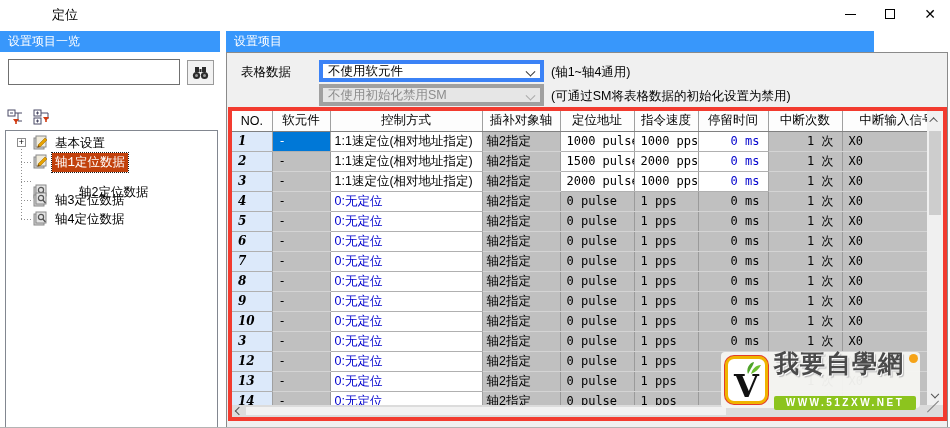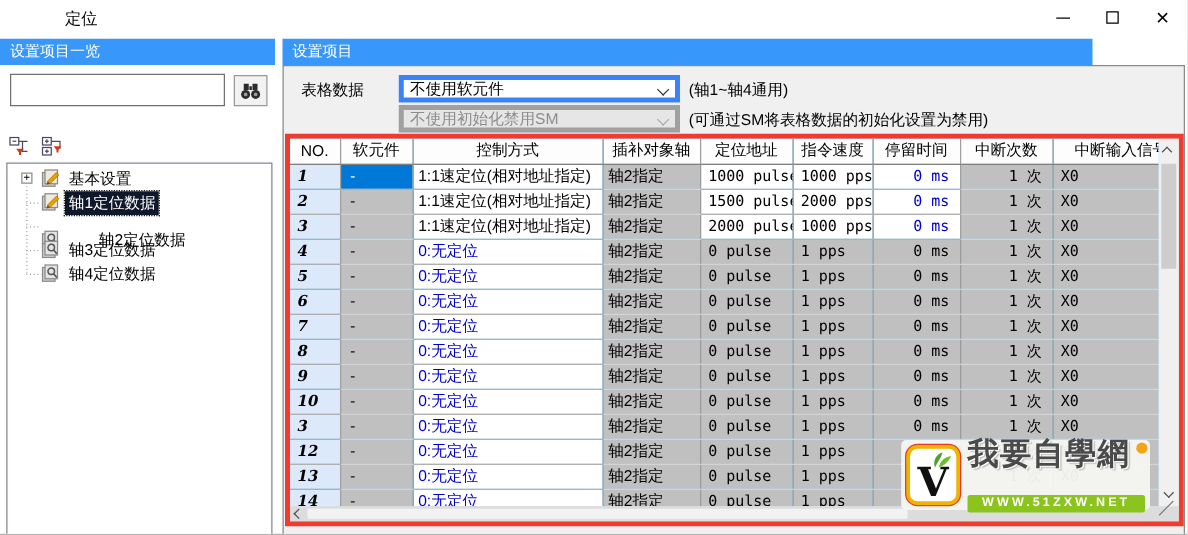--- a/index.html
+++ b/index.html
@@ -34,41 +34,41 @@
   .connector-v { position:absolute; left:15px; top:18px; width:1px; height:70px;
                  background-image:linear-gradient(#909090 1px, transparent 1px); background-size:1px 3px; }
   .stub { position:absolute; left:15px; width:12px; height:1px;
           background-image:linear-gradient(90deg,#909090 1px, transparent 1px); background-size:3px 1px; }
   .tree-item { position:absolute; left:0; height:19px; display:flex; align-items:center; font-size:12.5px; color:#000; cursor:default; }
   .expander { position:absolute; left:11px; width:9px; height:9px; border:1px solid #8c8c8c; background:#fff;
               font-size:9px; line-height:7px; text-align:center; color:#000; }
   .expander::before { content:"+"; }
   .ticon { margin-right:3px; }
   .tlabel { padding:1px 3px; white-space:nowrap; }
-  .tlabel.sel { background:#0f172a; color:#fff; outline:1px dotted #1a1a1a; }
+  .tlabel.sel { background:#c2410c; color:#fff; outline:1px dotted #1a1a1a;font-family:Liberation Mono, monospace; }
 
   
   .rp-content { position:absolute; left:226px; top:52px; width:722px; height:377px;
                 background:#F0F0F0; border:1px solid #8a8a8a; }
   .form-label { position:absolute; left:14px; top:11px; font-size:12.5px; color:#000; }
   .combo { position:absolute; left:92px; width:225px; height:22px; border:4px solid #3b82f6;
            background:#fff; font-size:12.5px; display:flex; align-items:center; padding-left:5px; }
   .combo1 { top:7px; } .combo2 { top:31px; background:#e6e6e6; color:#8c8c8c; border-color:#a0a0a0; }
   .combo .arrowzone { position:absolute; right:0; top:0; width:20px; height:20px; display:flex; align-items:center; justify-content:center; }
   .chev { width:7px; height:7px; border-right:1.4px solid #303030; border-bottom:1.4px solid #303030;
           transform:rotate(45deg) translate(-2px,-2px); }
   .chev.gray { border-color:#a8a8a8; }
   .caption { position:absolute; left:324px; font-size:12.5px; color:#000; white-space:nowrap; }
   .cap1 { top:11px; } .cap2 { top:35px; }
 
   
   .red-frame { position:absolute; left:228px; top:107px; width:719px; height:314px;
                border:4px solid #F23B2F; background:#F0F0F0; }
   .tviewport { position:absolute; left:0; top:0; width:695px; height:294px; overflow:hidden;
-               background:#7dd3fc; }
+               background:#be185d; }
   table { border-collapse:collapse; table-layout:fixed; width:720px; }
   th, td { height:20px; border-right:1px solid #a0a0a0; border-bottom:1px solid #b0b0b0;
            font-size:12.5px; font-weight:normal; overflow:hidden; white-space:nowrap; }
   th { background:#fdfdfd; text-align:center; border-bottom:1px solid #808080; color:#000; }
   td.c-no { background:#DCE9FA; font-family:"DejaVu Serif", serif; font-style:italic; font-weight:bold;
             font-size:12px; padding-left:6px; }
   td.gray { background:#C0C0C0; border-bottom:1px solid #d4d4d4; border-right:1px solid #9a9a9a; }
   td.c-device { padding-left:6px; font-family:"DejaVu Sans Mono", monospace; font-size:12px; }
   td.c-device.selcell { background:#0078D7; color:#fff; }
   td.c-control { padding-left:4px; background:#fff; }

